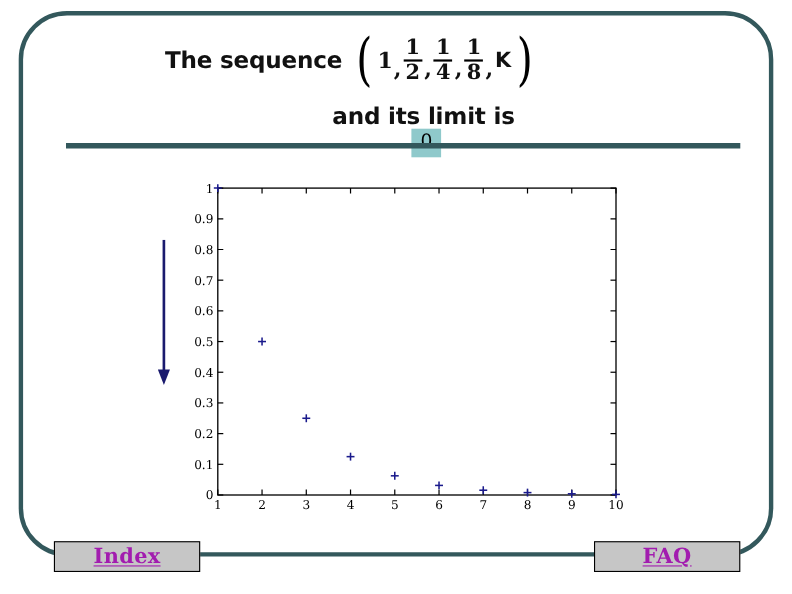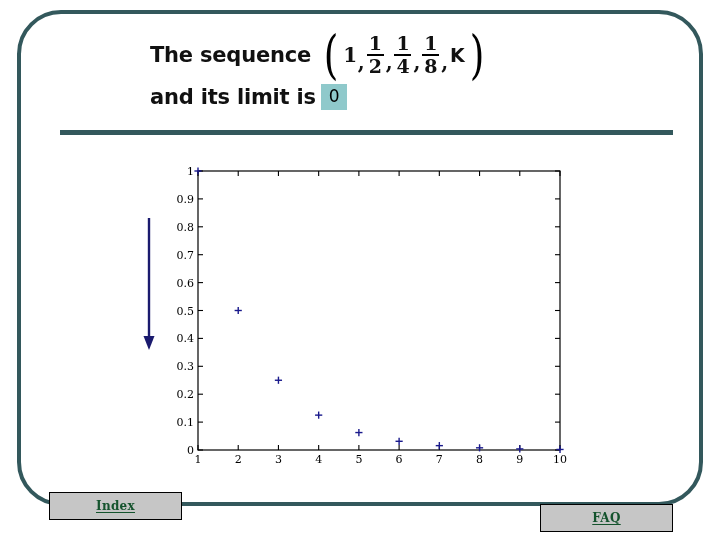--- a/index.html
+++ b/index.html
@@ -40,21 +40,21 @@
     display: flex;
     align-items: center;
     font-family: "DejaVu Sans", sans-serif;
     font-size: 21px;
     font-weight: 600;
     letter-spacing: -0.2px;
     white-space: nowrap;
     color: #111111;
   }
   #heading-line-1 { height: 46px; }
-  #heading-line-2 { height: 36px; margin-top: 1px; }
+  #heading-line-2 { height: 36px; margin-top: 18px; flex-direction: column; }
 
   .htext { line-height: 1; }
 
   
   .math-seq {
     display: inline-flex;
     align-items: center;
     margin: 0 10px;
     font-family: "DejaVu Serif", serif;
   }
@@ -163,30 +163,30 @@
     height: 28px;
     background: #C6C6C6;
     border: 1.5px solid #000000;
     box-sizing: border-box;
     display: flex;
     align-items: center;
     justify-content: center;
     cursor: pointer;
   }
   .nav-button .nav-label {
-    color: #14532d;
+    color: #a21caf;
     font-family: "DejaVu Serif", serif;
     font-weight: 700;
-    font-size: 12px;
+    font-size: 19px;
     text-decoration: underline;
     text-underline-offset: 2px;
     letter-spacing: 0.3px;
   }
   #index-button { left: 49px; top: 492px; }
-  #faq-button   { left: 540px; top: 504px; }
+  #faq-button   { left: 540px; top: 492px; }
 </style>
 </head>
 <body>
 
 <div id="slide-frame"></div>
 
 <div id="heading-block">
 
   <div class="heading-line" id="heading-line-1">
     <span class="htext">The sequence</span>

